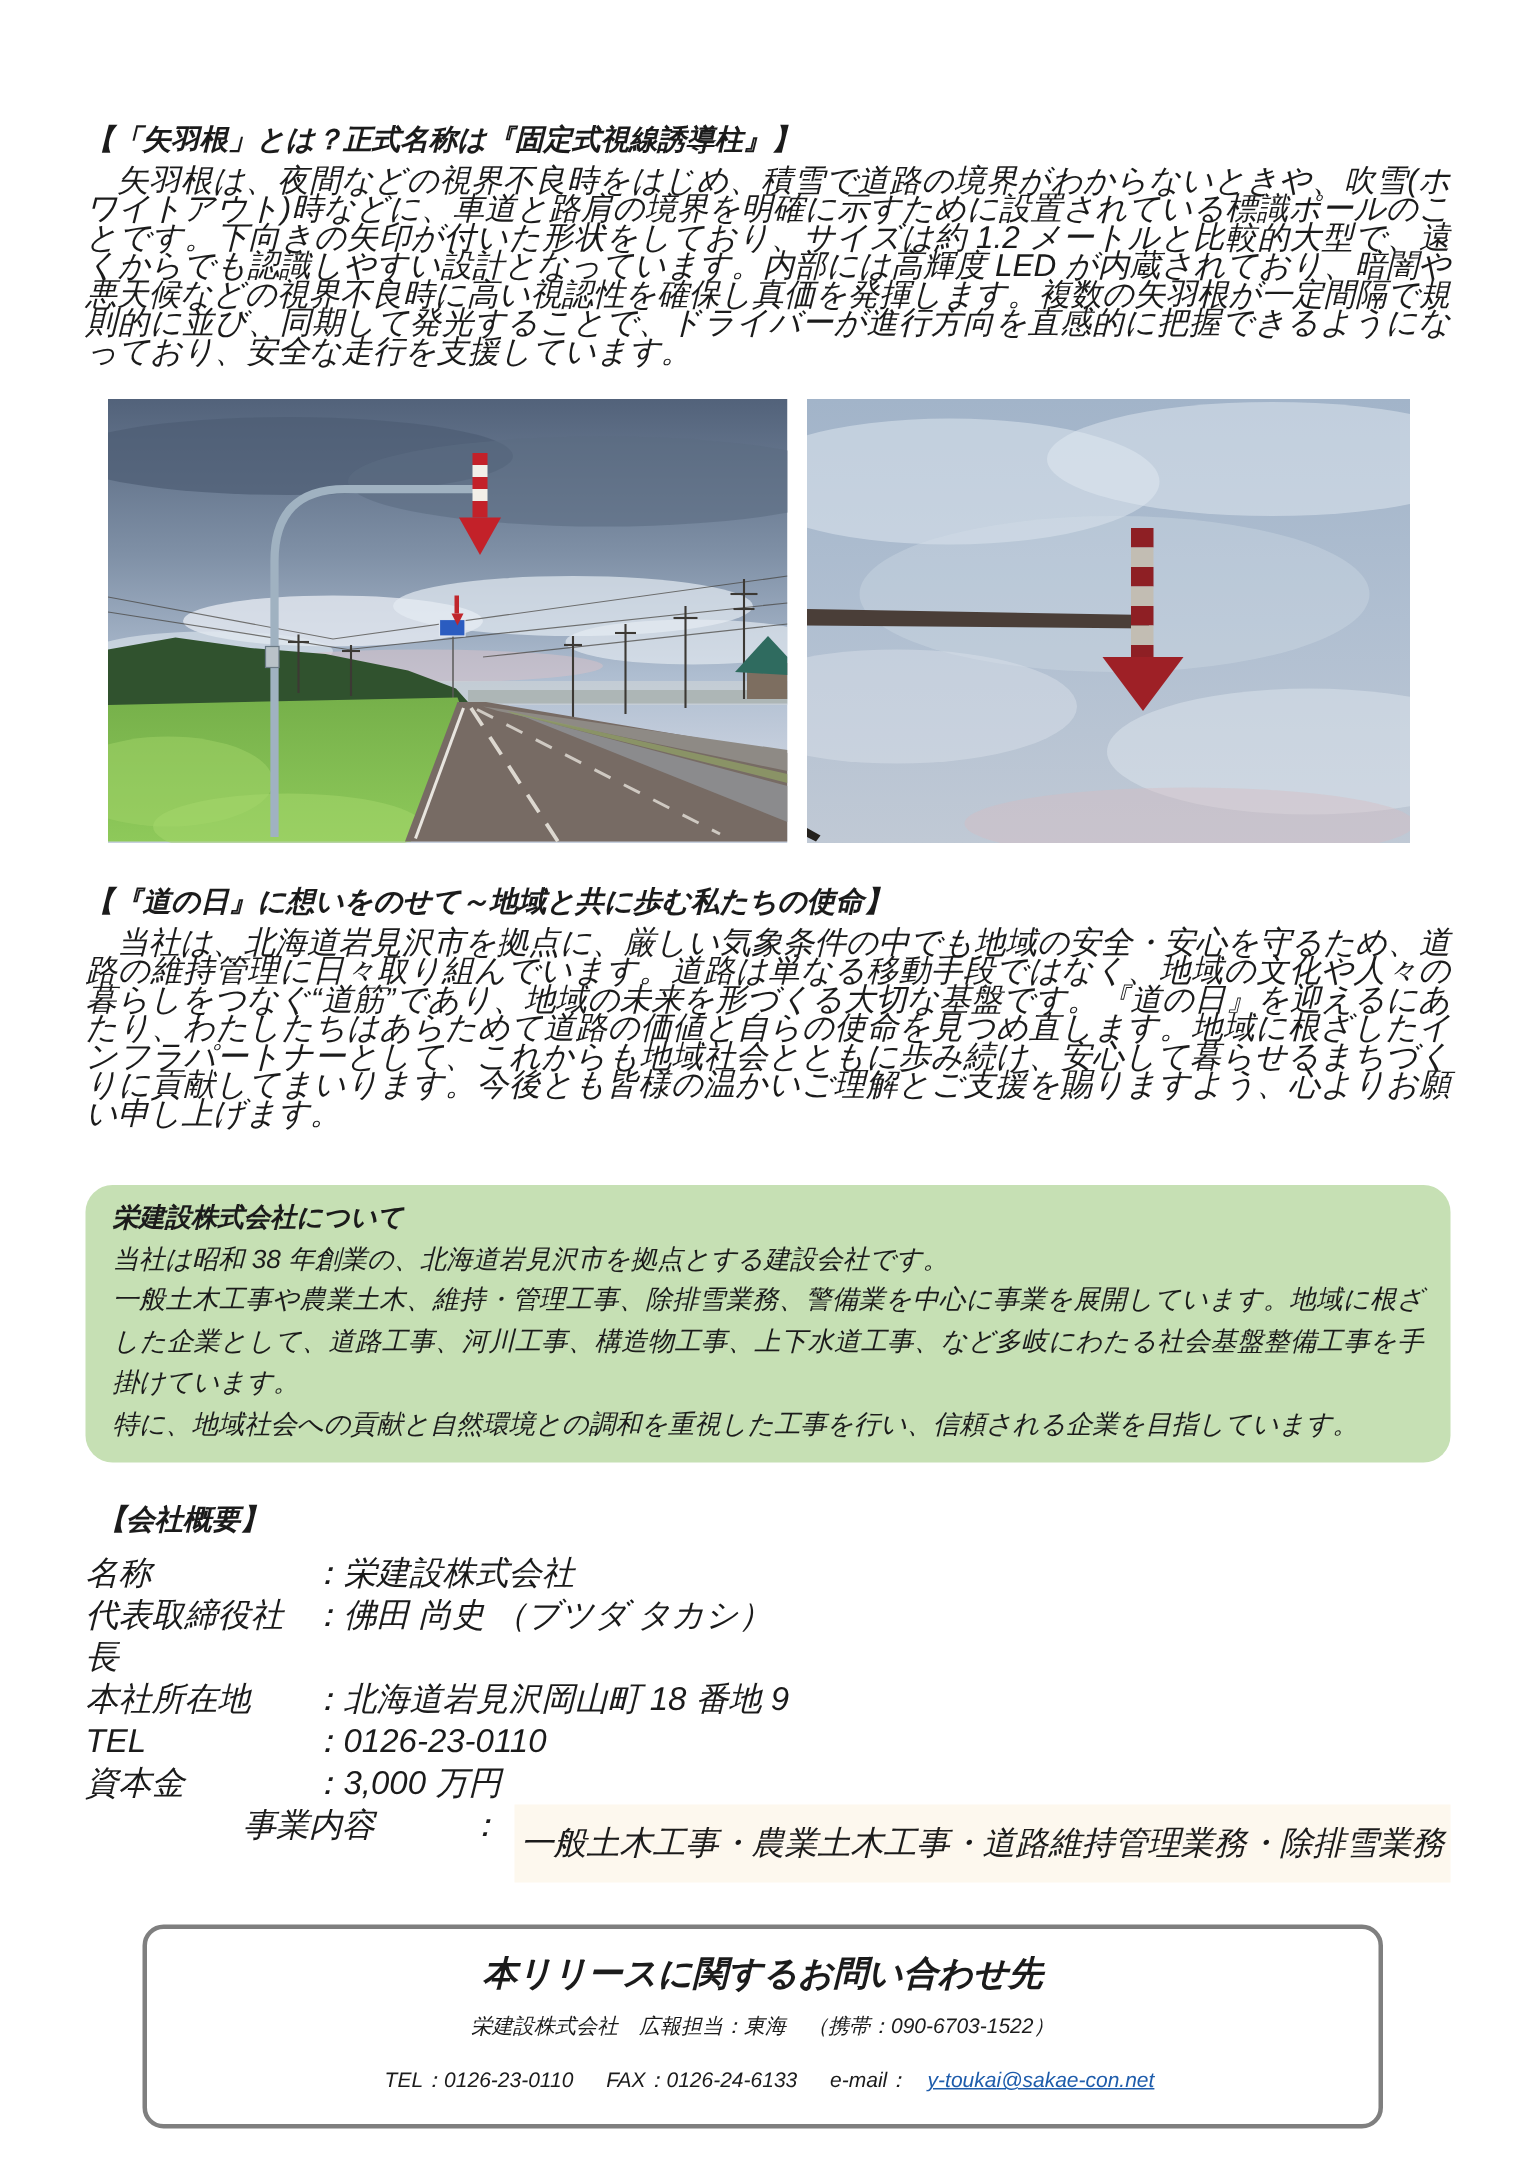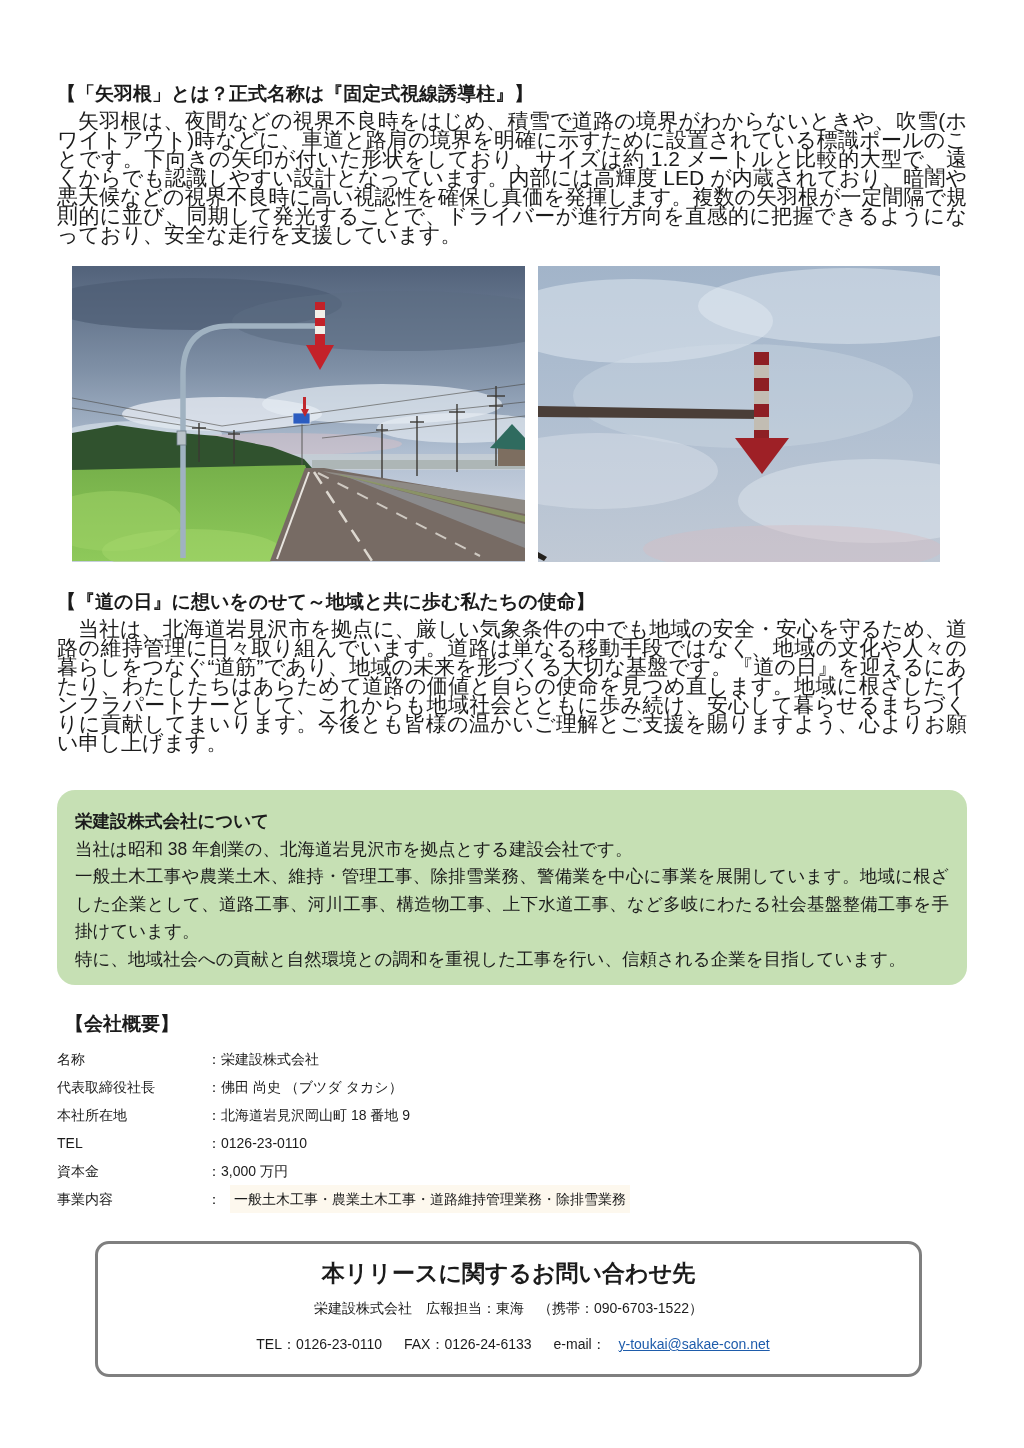--- a/index.html
+++ b/index.html
@@ -1,40 +1,40 @@
 <!DOCTYPE html>
 <html lang="ja"><head>
 <meta charset="utf-8">
 <style>
   html,body{margin:0;padding:0;}
   body{
     width:1024px;height:1448px;background:#ffffff;
     font-family:"Liberation Sans","DejaVu Sans",sans-serif;
     color:#1b1b1b;-webkit-font-smoothing:antialiased;
   }
-  .page{position:relative;width:1024px;height:1448px;overflow:hidden;background:#fff;}
+  .page{position:relative;width:1024px;height:1448px;overflow:hidden;background:#fff;font-style:italic;}
   .content{padding:82px 57px 0 57px;}
   .sec-heading{font-size:19px;font-weight:bold;margin:0 0 5px 0;line-height:24px;}
   .p-body{font-size:21px;line-height:19px;text-align:justify;margin:0;text-indent:1em;}
   .photos{display:flex;gap:13px;margin:22px 0 0 15px;}
   .photo{display:block;border:0;}
   .sec2{margin-top:28px;}
   .about-box{
     margin-top:38px;background:#c6e0b4;border-radius:18px;
-    padding:18px 18px 12px 18px;
+    padding:8px 18px 12px 18px;
   }
   .about-heading{font-size:18px;font-weight:bold;margin:0 0 2px 12px;line-height:27px;}
   .about-box p{font-size:17.5px;line-height:27.5px;text-align:justify;margin:0;}
   .company{margin-top:26px;}
   .company-heading{font-size:19px;font-weight:bold;margin:0 0 8px 8px;line-height:26px;}
-  .crow{display:flex;font-size:14px;line-height:28px;}
+  .crow{display:flex;font-size:22px;line-height:28px;justify-content:flex-end;}
   .crow .lbl{width:150px;flex:0 0 150px;}
   .crow .colon{flex:0 0 auto;}
   .crow .val{flex:1 1 auto;}
-  .val-hl{background:#fdf8ee;margin-left:9px;padding:0 4px;}
+  .val-hl{background:#fdf8ee;margin-left:9px;padding:12px 4px;}
   .contact-box{
     width:801px;margin:28px auto 0 38px;
     border:3px solid #7f7f7f;border-radius:14px;
     padding:16px 10px 18px 10px;text-align:center;
   }
   .contact-title{font-size:23px;font-weight:bold;line-height:26px;margin:0 0 10px 0;}
   .contact-line{font-size:14px;line-height:24px;margin:0 0 12px 0;}
   .contact-line:last-child{margin-bottom:0;}
   .contact-seg{margin:0 9px;}
   .email-link{color:#1e5cab;text-decoration:underline;}

